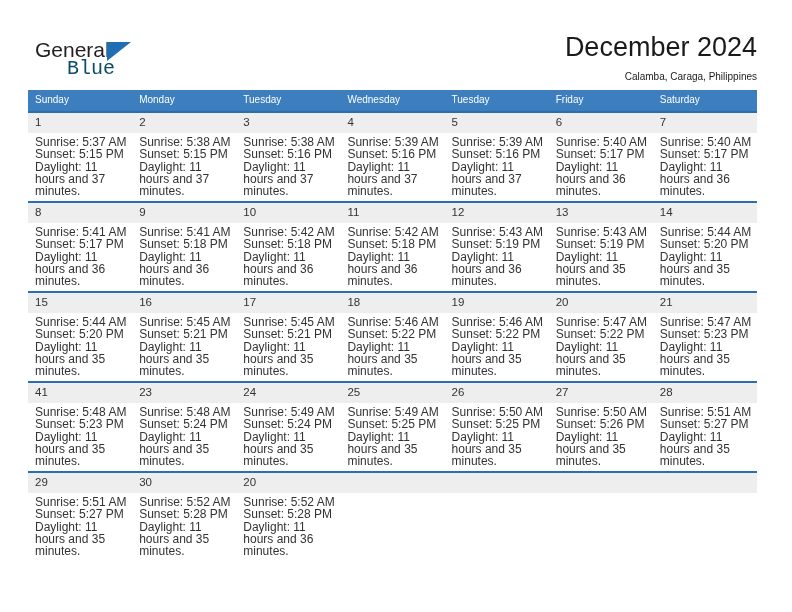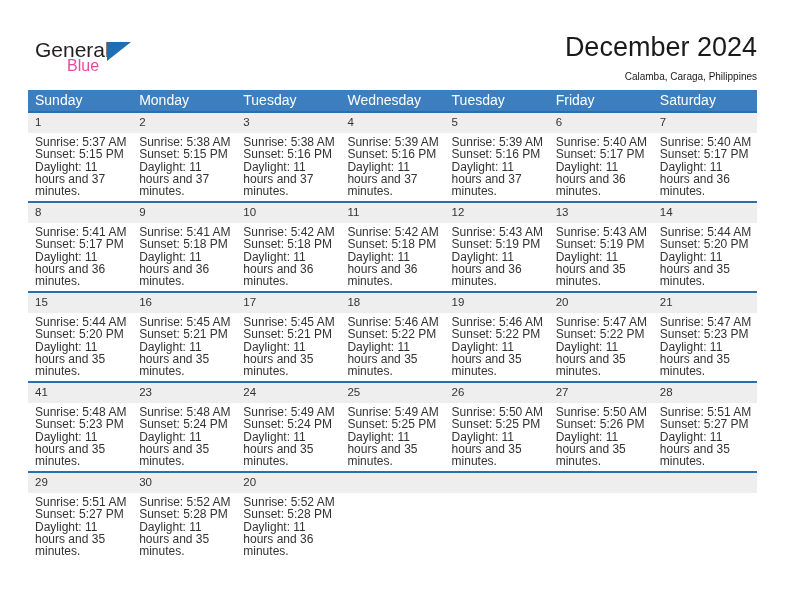--- a/index.html
+++ b/index.html
@@ -39,23 +39,23 @@
     top: 0;
     font-size: 21px;
     color: #231f20;
     letter-spacing: 0px;
     font-family: "Liberation Sans", sans-serif;
   }
   .logo-blue {
     position: absolute;
     left: 32px;
     top: 19px;
-    font-size: 16px;
-    color: #ec4899;
-    font-family: Liberation Sans, sans-serif;
+    font-size: 20px;
+    color: #0c4a6e;
+    font-family: Liberation Mono, monospace;
   }
   .logo-triangle {
     position: absolute;
     left: 72px;
     top: 4px;
     width: 0;
     height: 0;
     border-left: 24px solid #1f6eb4;
     border-bottom: 19px solid transparent;
   }
@@ -85,21 +85,21 @@
   .calendar {
     margin: 6px 35px 0 28px;
     width: 729px;
     border-collapse: collapse;
     table-layout: fixed;
   }
 
   .calendar thead th {
     background: #3d7ebf;
     color: #ffffff;
-    font-size: 14px;
+    font-size: 10px;
     font-weight: normal;
     text-align: left;
     padding: 4px 0 5px 7px;
     height: 19px;
     line-height: 12px;
   }
 
   .calendar tbody td {
     vertical-align: top;
     border-top: 2px solid #2a6db0;

